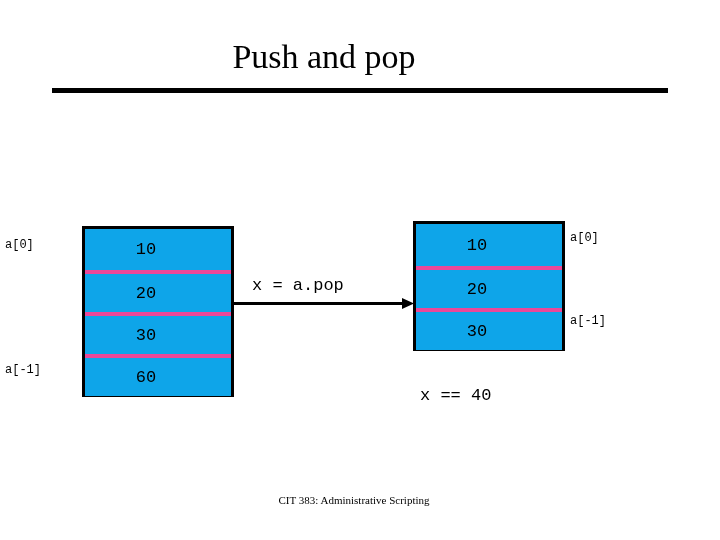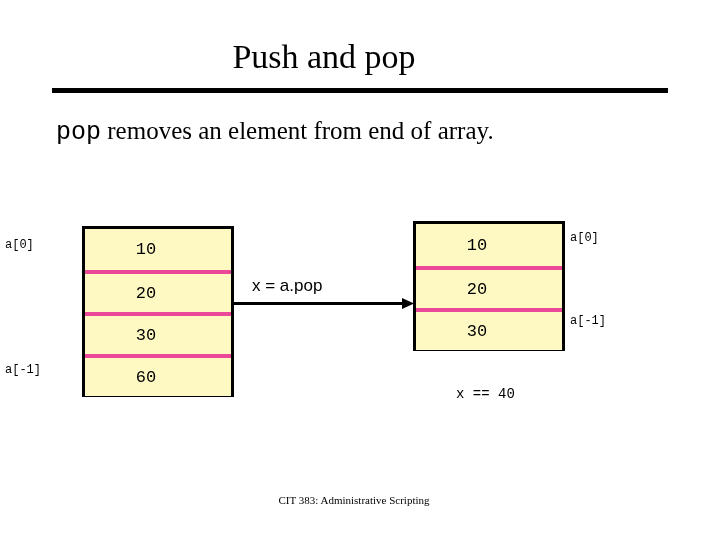--- a/index.html
+++ b/index.html
@@ -66,21 +66,21 @@
   }
   .array-cell {
     box-sizing: border-box;
     width: 100%;
     font-family: "Liberation Mono", monospace;
     font-size: 17px;
     color: #000000;
     display: flex;
     align-items: center;
     justify-content: center;
-    background: #fef9c3;
+    background: #0ea5e9;
   }
   .array-cell + .array-cell {
     border-top: 4px solid #ec4899;
   }
   .cell-value {
     display: inline-block;
     transform: translateX(-12px);
   }
 
   #array-left {
@@ -118,35 +118,34 @@
     position: absolute;
     left: 234px;
     top: 296px;
     width: 182px;
     height: 16px;
   }
   #op-label {
     position: absolute;
     left: 252px;
     top: 276px;
-    font-family: Liberation Sans, sans-serif;
+    font-family: Liberation Mono, monospace;
     font-size: 17px;
     white-space: nowrap;
     text-align: center;
   }
 
   
   #result-text {
     position: absolute;
     left: 420px;
     top: 386px;
     font-family: "Liberation Mono", monospace;
-    font-size: 14px;
-    white-space: nowrap;
-    margin-left: 36px;
+    font-size: 17px;
+    white-space: nowrap;
   }
 
   
   #footer {
     position: absolute;
     left: 0;
     top: 494px;
     width: 708px;
     text-align: center;
     font-family: "Liberation Serif", serif;
@@ -157,21 +156,20 @@
 </style>
 </head>
 <body>
 
 <div id="slide">
 
   <div id="slide-title">Push and pop</div>
 
   <div id="title-rule"></div>
 
-  <div id="subtitle"><span class="mono">pop</span><span> removes an element from end of array.</span></div>
 
   <div id="array-left" class="array-box">
     <div class="array-cell">
         <span class="cell-value">10</span>
       </div>
     <div class="array-cell">
         <span class="cell-value">20</span>
       </div>
     <div class="array-cell">
         <span class="cell-value">30</span>

